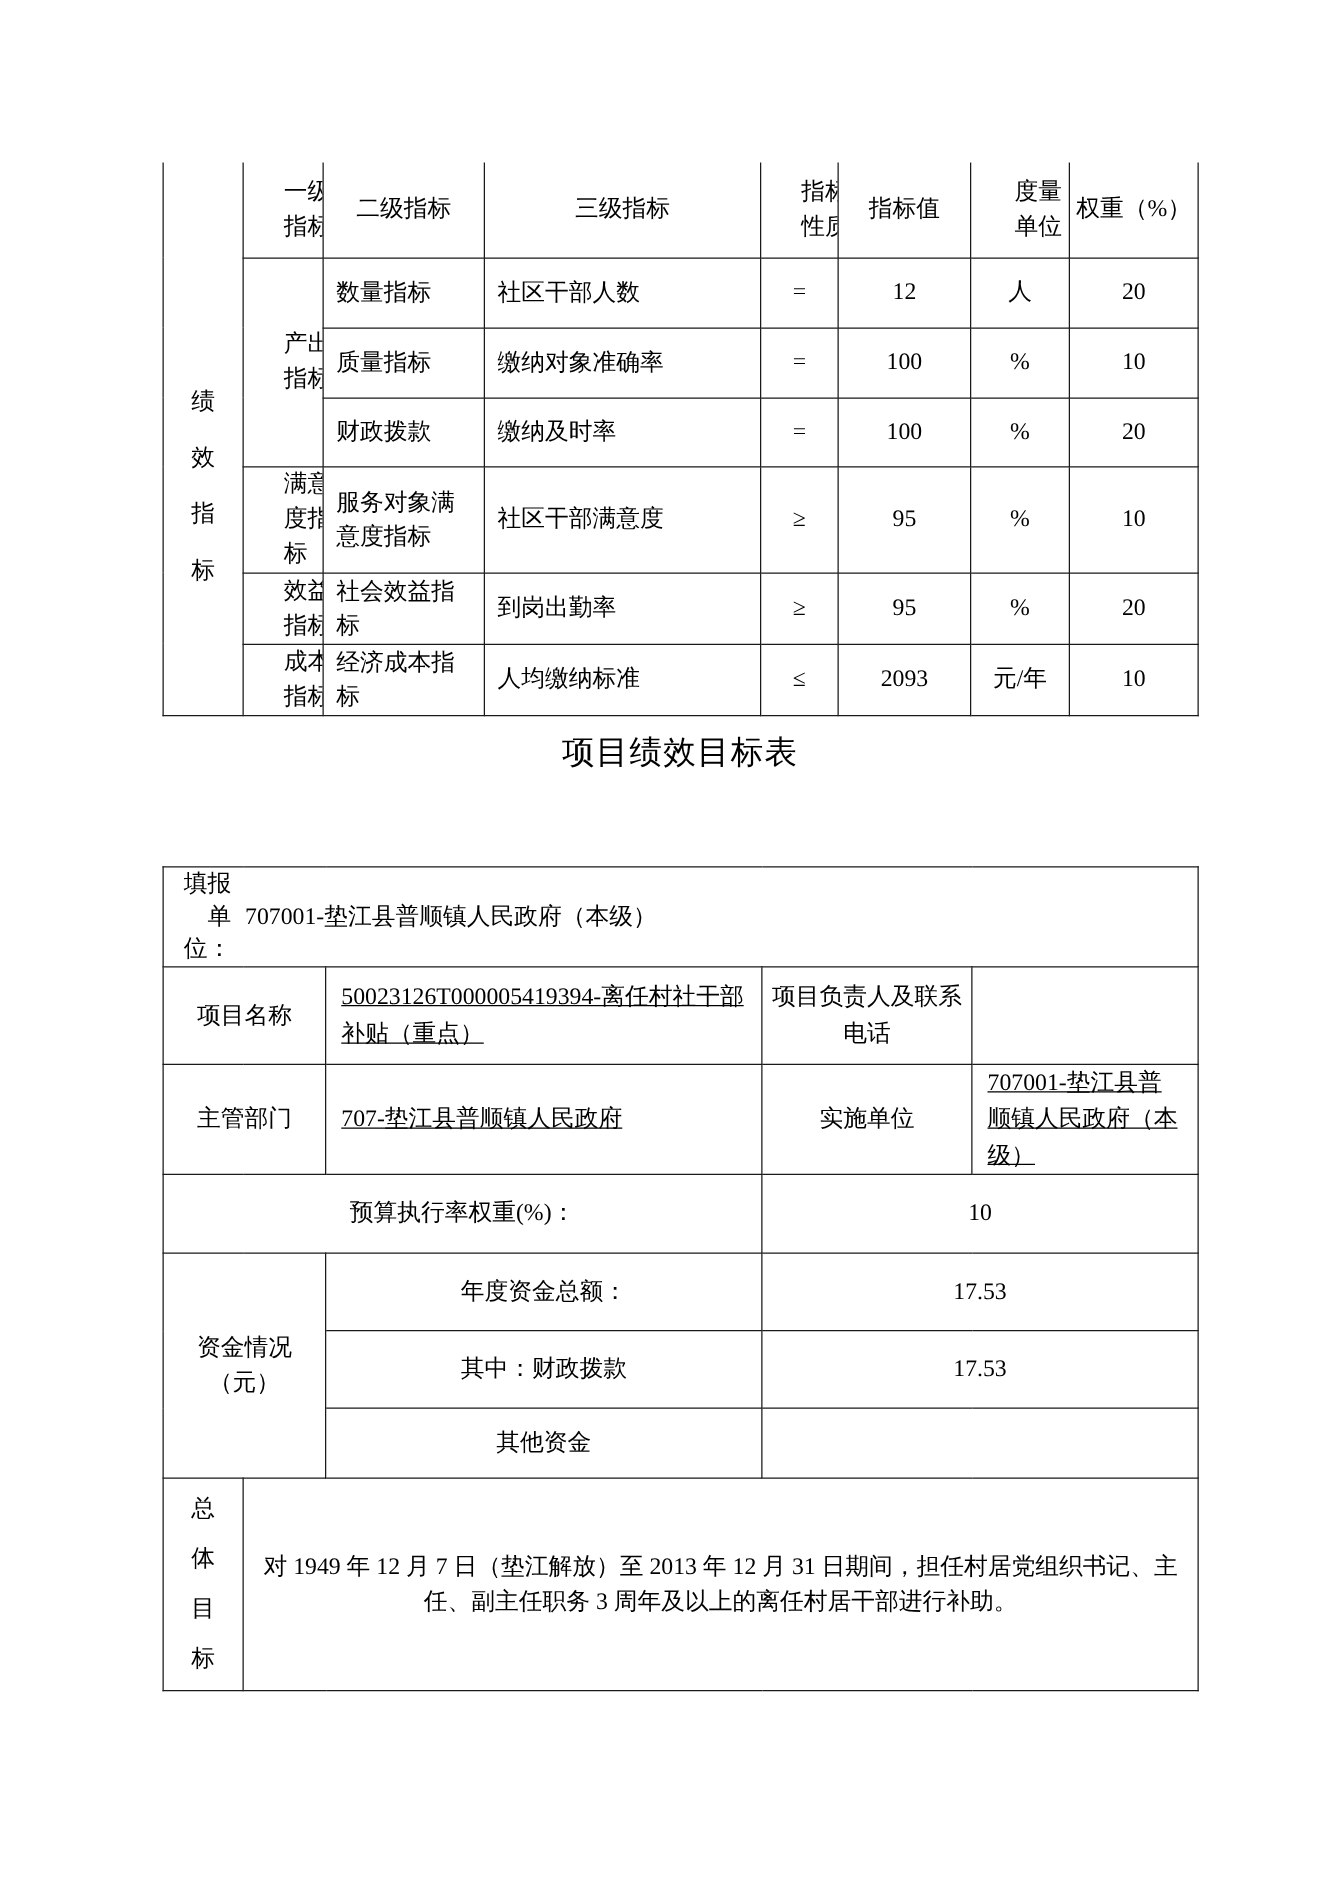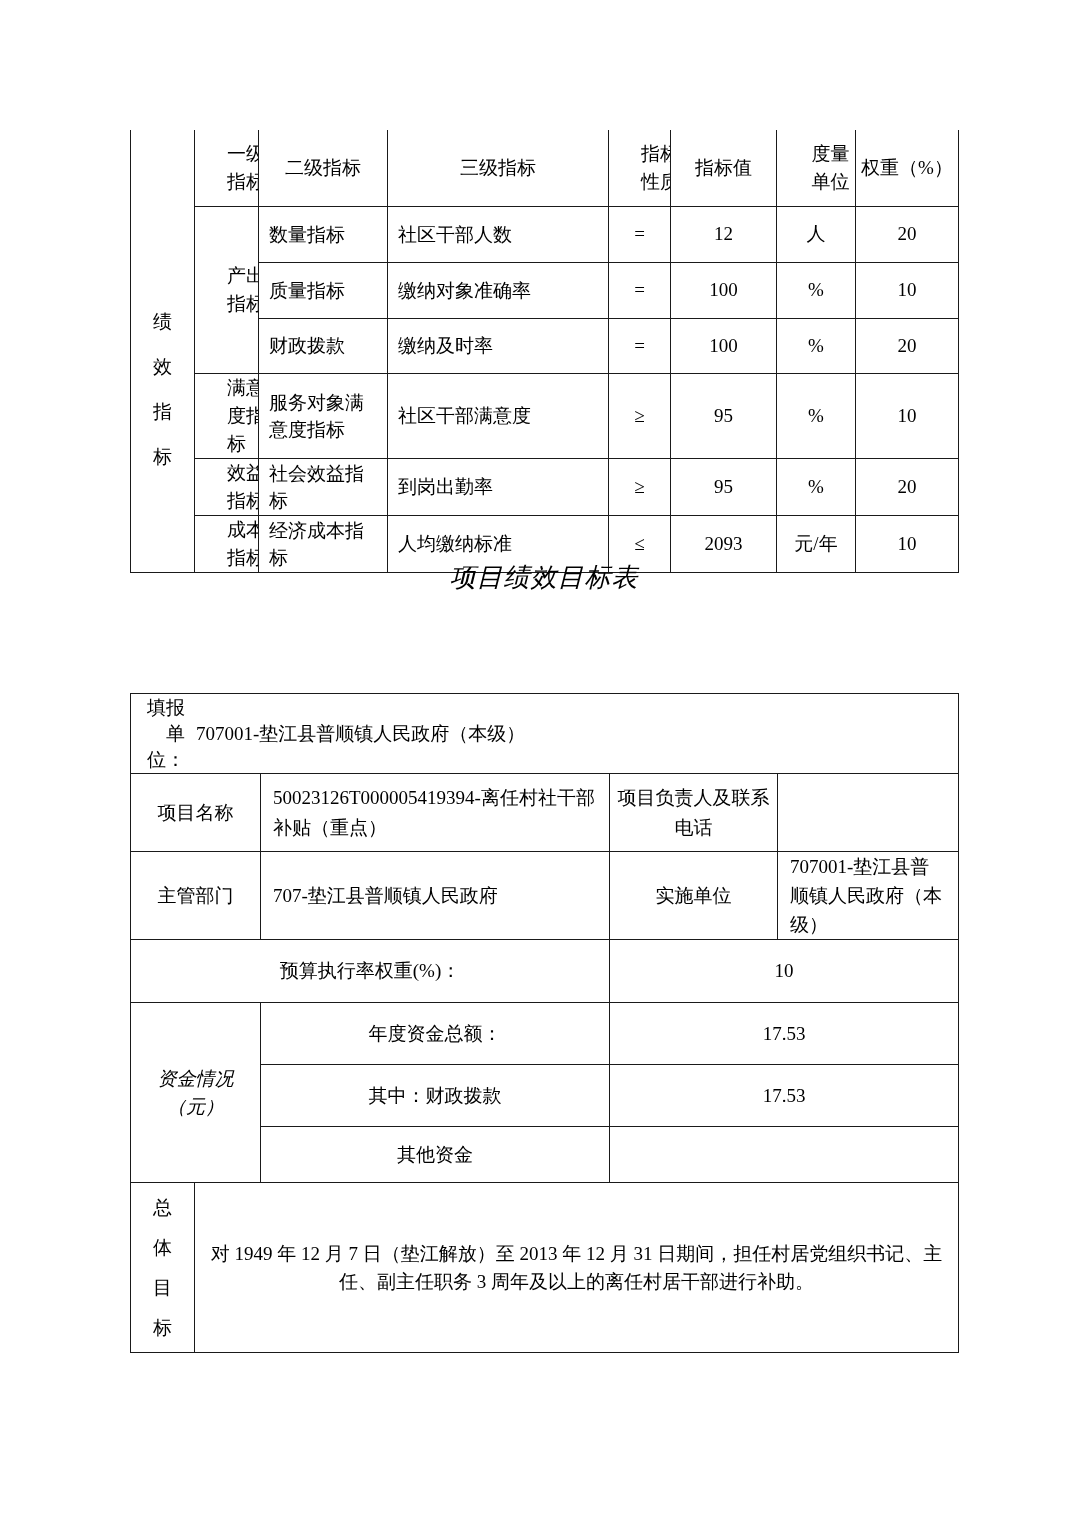--- a/index.html
+++ b/index.html
@@ -58,41 +58,42 @@
   
   .doc-title, .doc-subtitle {
     position: absolute;
     left: 130px;
     width: 828px;
     text-align: center;
     font-size: 26px;
     letter-spacing: 1px;
     line-height: 32px;
   }
-  .doc-title { top: 562px; font-style: italic; }
+  .doc-title { top: 586px; }
   .doc-subtitle { top: 646px; letter-spacing: 0; }
   
   .t-goal { left: 130px; top: 693px; width: 828px; }
   .t-goal td.lab { line-height: 30px; }
   .t-goal td.val {
     text-align: left;
     padding: 0 14px 0 12px;
     line-height: 30px;
+    text-decoration: underline;
   }
   .t-goal td.val-3line { line-height: 29px; }
   .fill-cell { text-align: left; }
   .fill-flex { display: flex; align-items: center; padding-left: 10px; text-align: right; }
   .fill-label {
     width: 44px;
     flex: none;
     word-break: break-all;
     line-height: 26px;
   }
   .fill-value { margin-left: 11px; }
-  .funds-label div { line-height: 28px; font-style: italic; }
+  .funds-label div { line-height: 28px; }
   .f-left  { text-align: left; padding: 0 10px; margin-top: 18px; }
   .f-center{ text-align: center; }
   .f-val   { text-align: right; padding: 0 10px; }
   .goal-side { vertical-align: middle; }
   .vt2 {
     display: inline-block;
     width: 21px;
     word-break: break-all;
     line-height: 40px;
     text-align: center;

